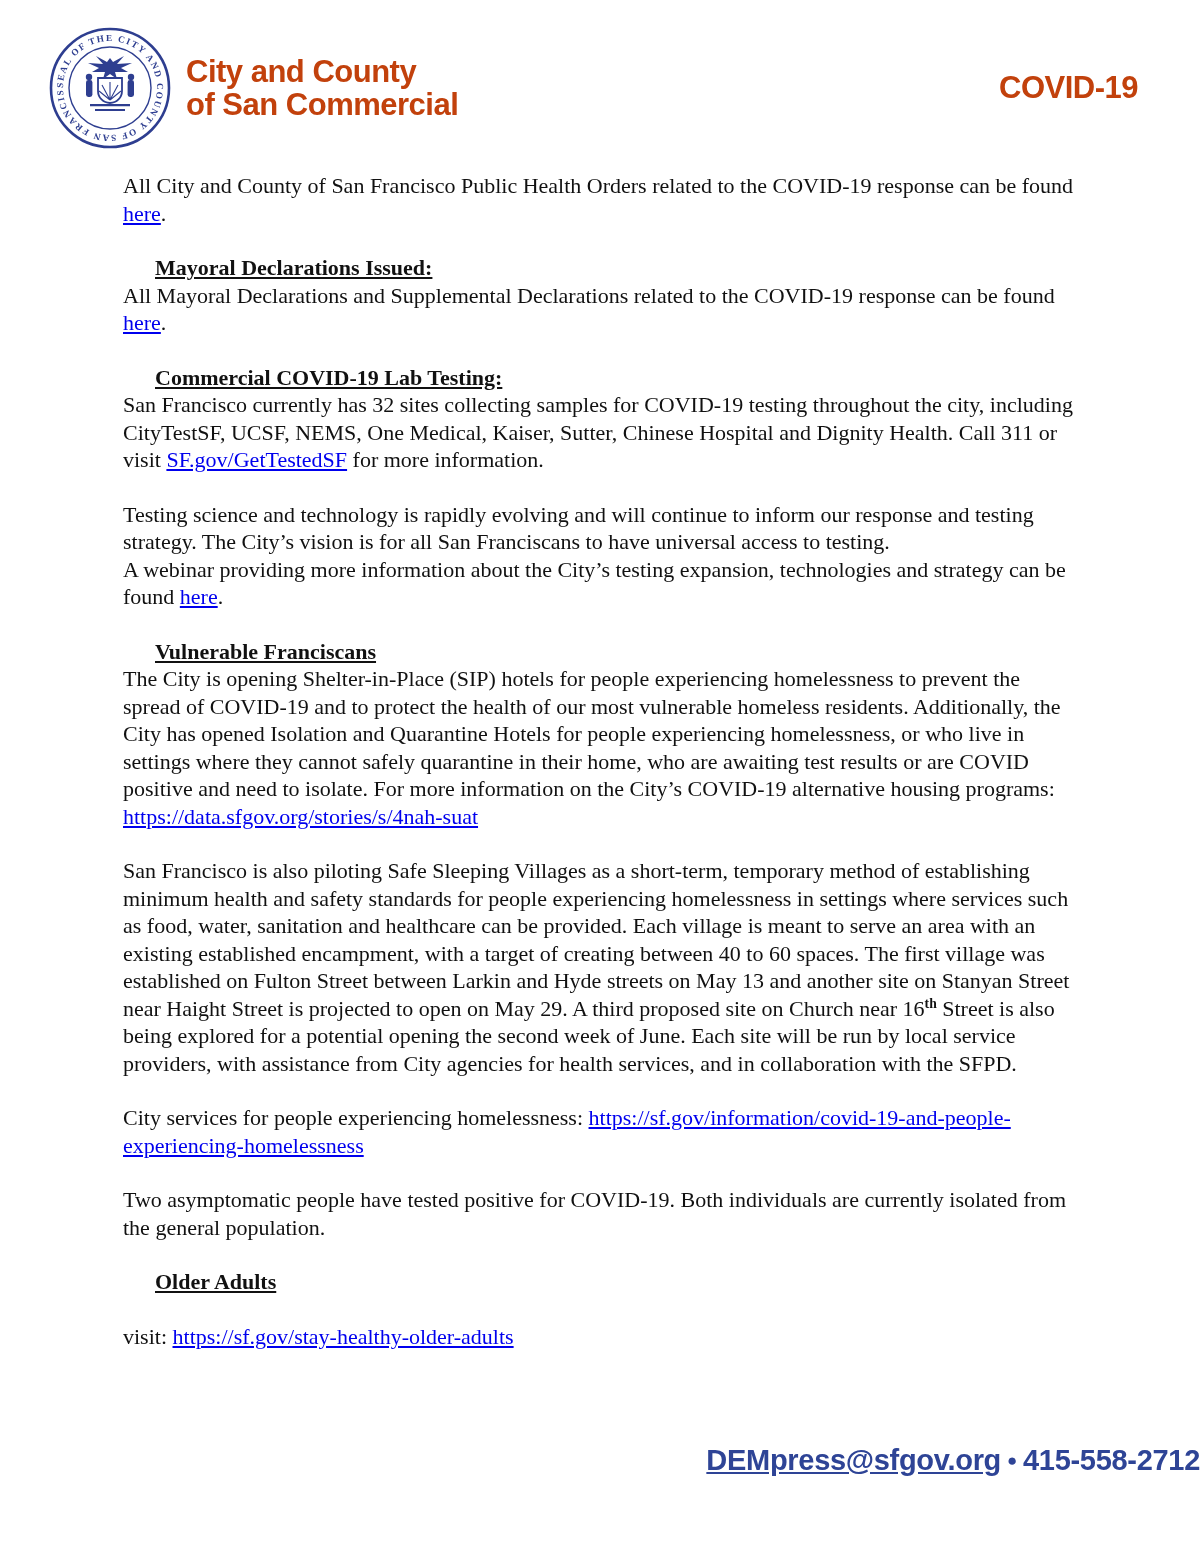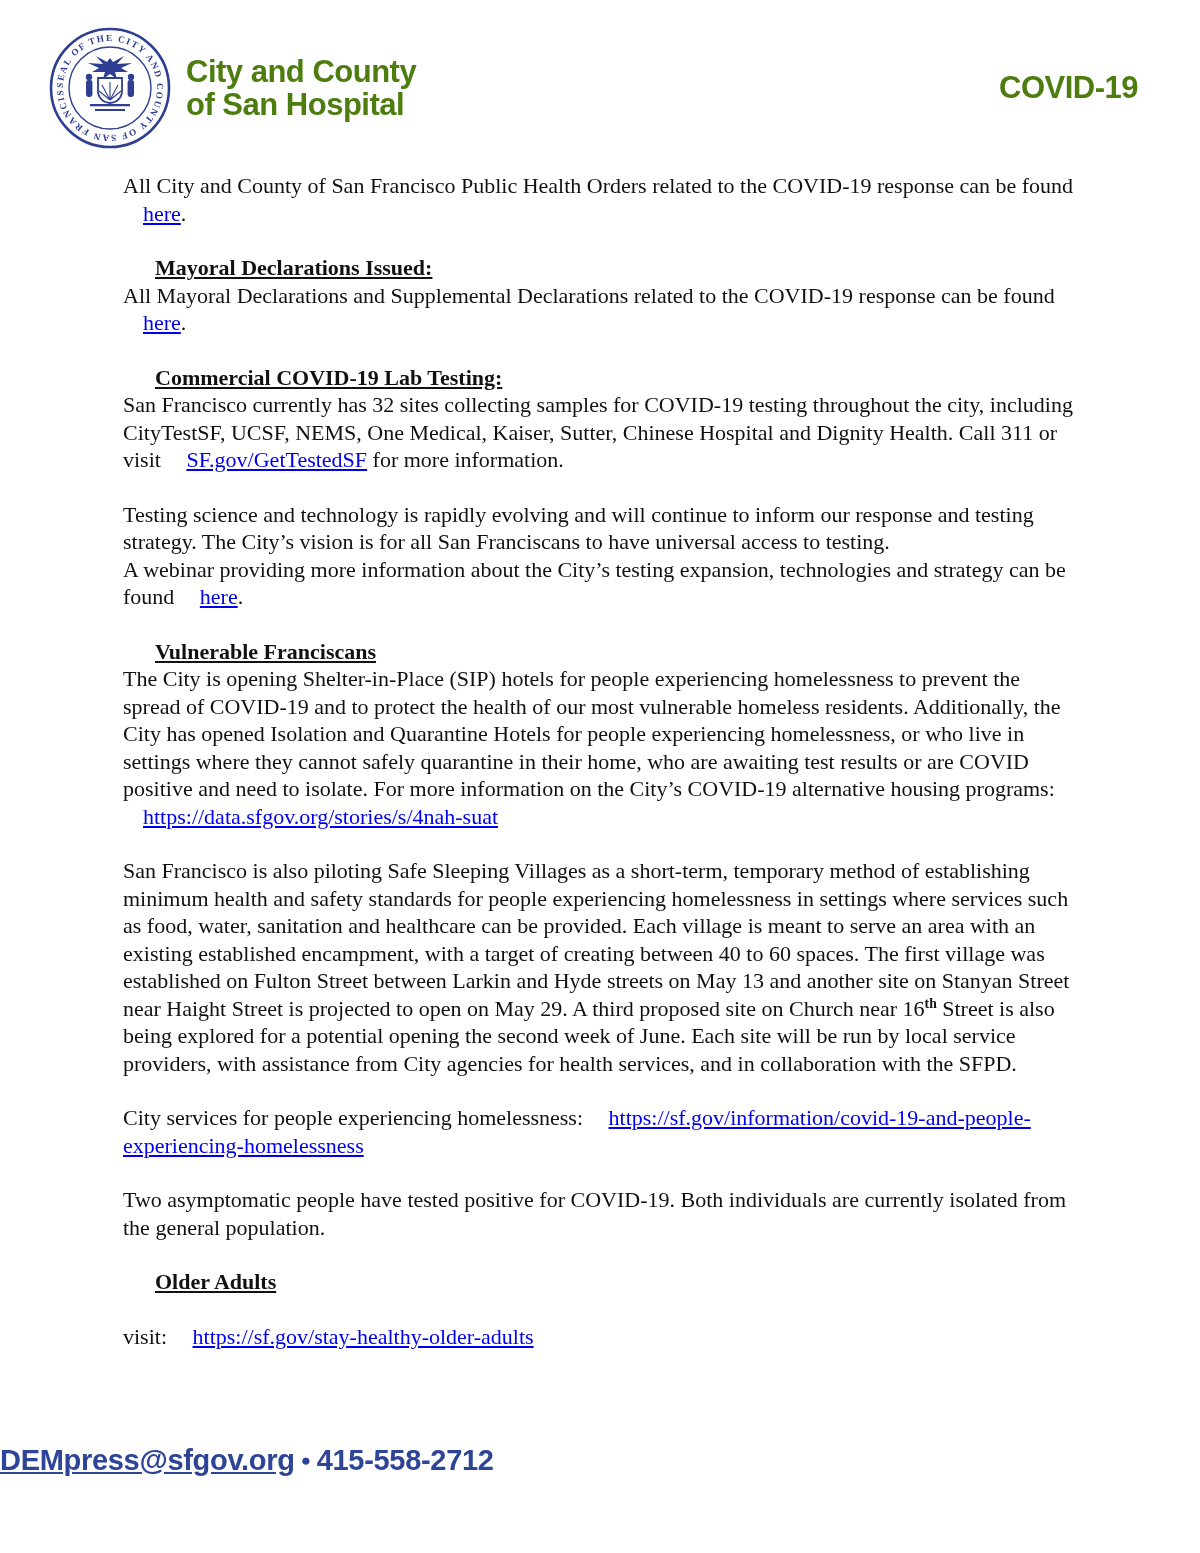--- a/index.html
+++ b/index.html
@@ -17,21 +17,21 @@
   .header {
     display: flex;
     align-items: center;
     padding: 26px 62px 0 48px;
   }
   .brand-group { display: flex; align-items: center; gap: 14px; }
   .seal { width: 124px; height: 124px; flex: 0 0 auto; }
   .wordmark, .eoc-title {
     font-family: "Liberation Sans", sans-serif;
     font-weight: 700;
-    color: #4d7c0f;
+    color: #c2410c;
     font-size: 31px;
     line-height: 1.08;
     letter-spacing: -0.5px;
   }
   .eoc-title { margin-left: auto; text-align: right; }
 
   
   .content {
     padding: 22px 120px 0 123px;
     font-size: 22px;
@@ -41,35 +41,35 @@
   .heading {
     font-weight: bold;
     text-decoration: underline;
     margin-left: 32px;
   }
   .heading + .paragraph { margin-top: 0; }
   .paragraph a, .content a {
     color: #0000ee;
     text-decoration: underline;
     cursor: pointer;
-    margin-left: 20px;
   }
   sup { font-size: 0.62em; line-height: 0; vertical-align: super; font-weight: bold; }
 
   
   .footer {
     position: absolute;
     left: 0; right: 0;
     top: 1444px;
-    text-align: left;
+    text-align: right;
     font-family: "Liberation Sans", sans-serif;
     font-weight: 700;
     font-size: 29px;
     color: #2e4496;
     letter-spacing: -0.3px;
+    padding-left: 24px;
   }
   .footer a {
     color: #2e4496;
     text-decoration: underline;
     cursor: pointer;
   }
   .footer .sep {
     font-size: 17px;
     vertical-align: 4px;
     padding: 0 6px;
@@ -104,21 +104,21 @@
         <g fill="#2e3e90">
           <circle cx="41" cy="51" r="3.2"></circle>
             <rect x="38" y="54" width="6.4" height="17" rx="2.4"></rect>
           <circle cx="83" cy="51" r="3.2"></circle>
             <rect x="79.6" y="54" width="6.4" height="17" rx="2.4"></rect>
           <path d="M 42 78 h 40 v 2.2 h -40 z M 47 83 h 30 v 2 h -30 z"></path>
         </g>
       </svg>
       <div class="wordmark">
         <div>City and County</div>
-        <div>of San Hospital</div>
+        <div>of San Commercial</div>
       </div>
     </div>
     <div class="eoc-title">
       <div>COVID-19</div>
     </div>
   </div>
 
   <div class="content">
       <div class="block paragraph"><span>All City and County of San Francisco Public Health Orders related to the COVID-19 response can be found </span><a href="#">here</a><span>.</span></div>
       <div class="block heading">Mayoral Declarations Issued:</div>

